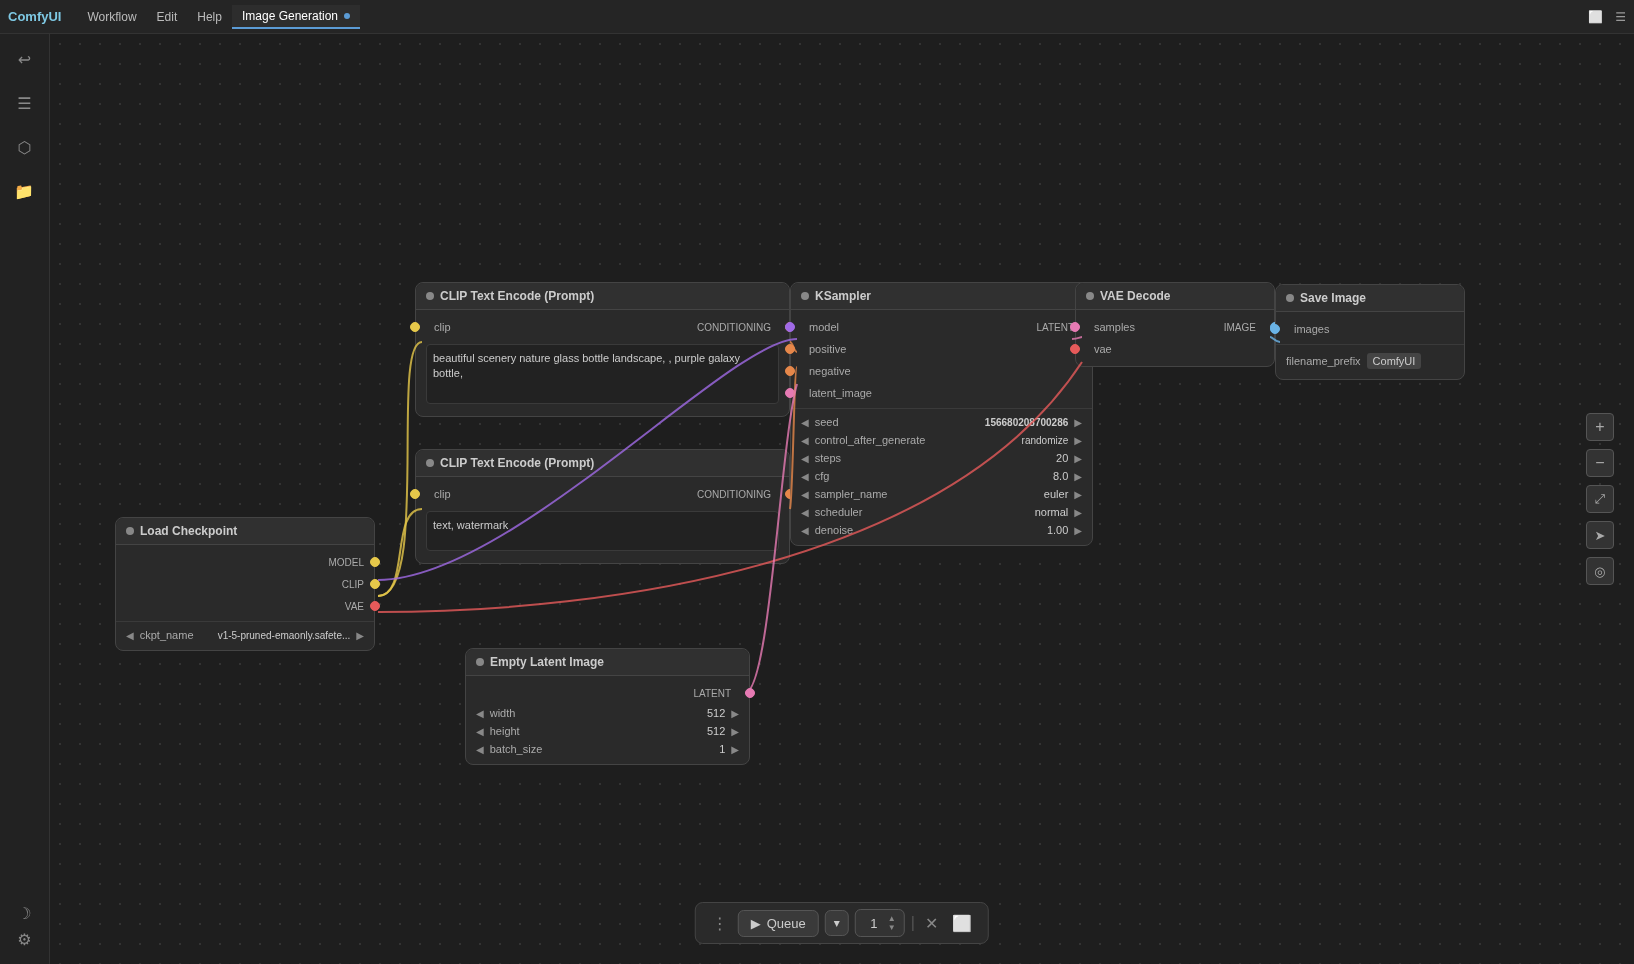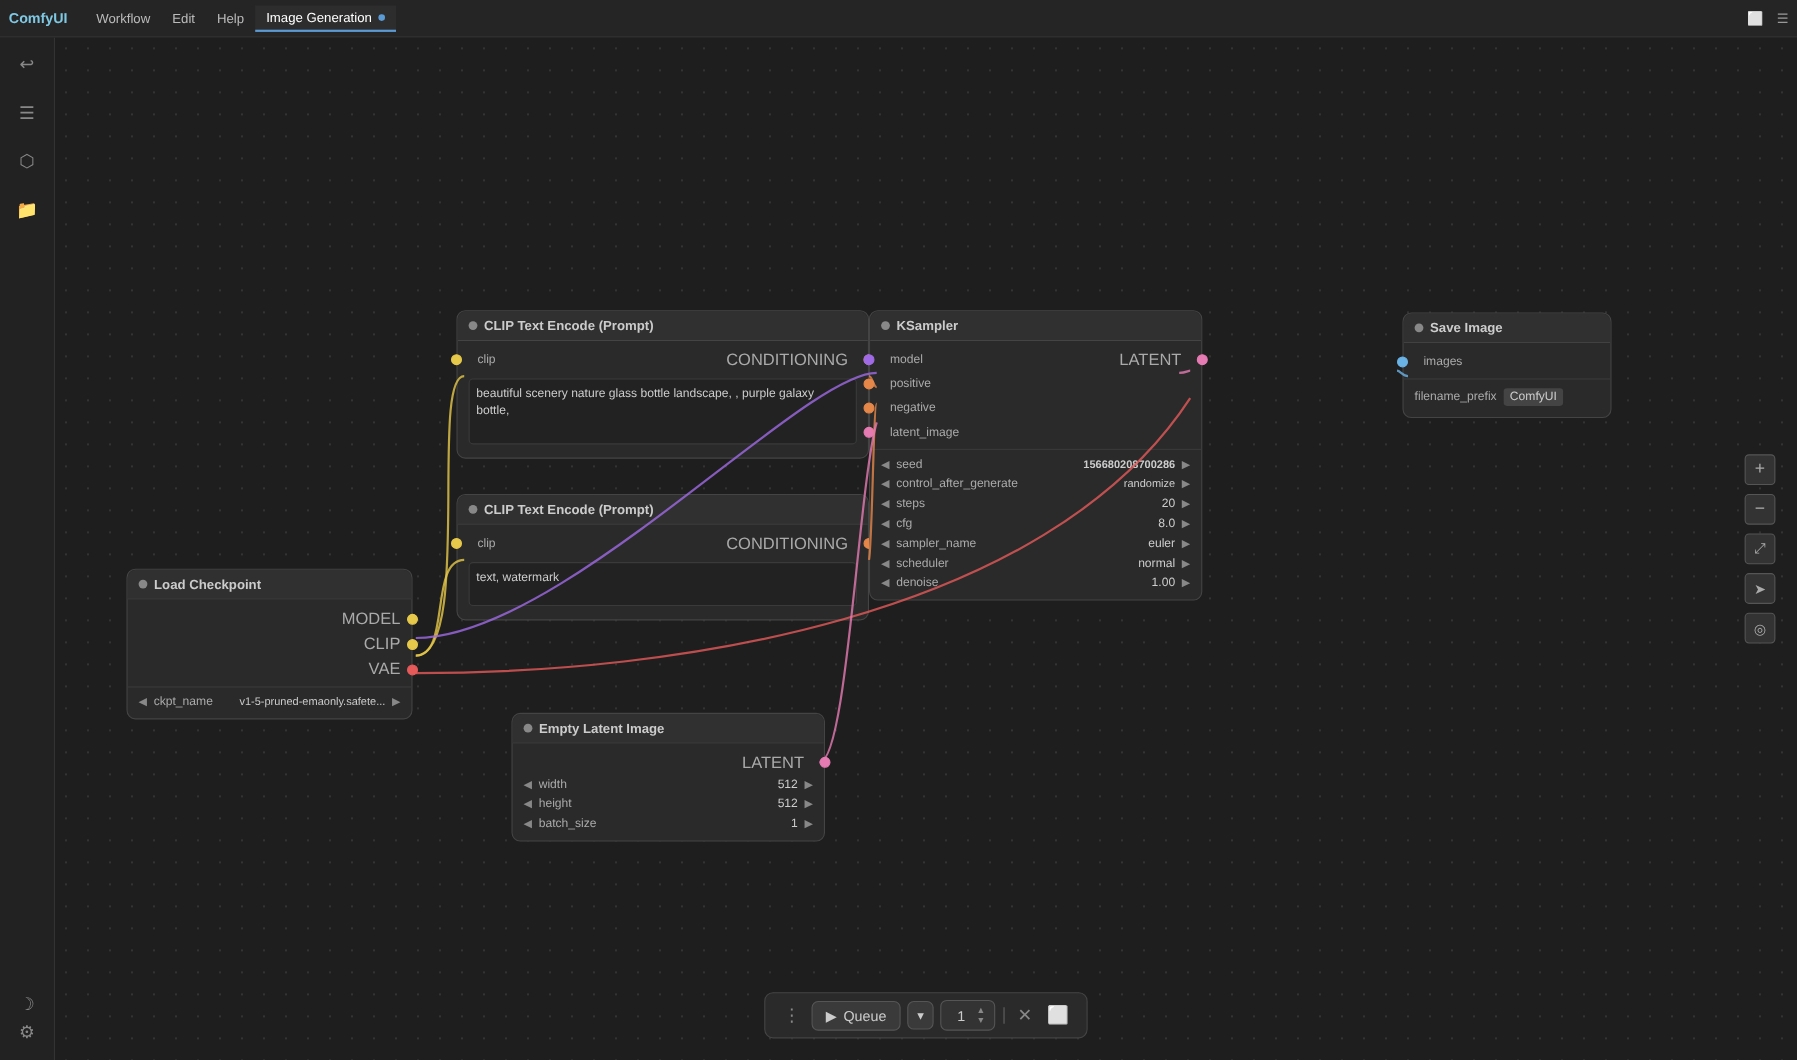--- a/index.html
+++ b/index.html
@@ -149,21 +149,21 @@
     }
     .port.left-port { left: -6px; }
     .port.right-port { right: -6px; }
     .port.yellow { background: #e6c84a; border-color: #e6c84a; }
     .port.orange { background: #e6874a; border-color: #e6874a; }
     .port.pink { background: #e67ab3; border-color: #e67ab3; }
     .port.blue { background: #6ab3e6; border-color: #6ab3e6; }
     .port.purple { background: #a06ae6; border-color: #a06ae6; }
     .port.red { background: #e65a5a; border-color: #e65a5a; }
     .port-label { font-size: 11px; color: #aaa; }
-    .port-label-right { font-size: 15px; color: #aaa; text-align: right; margin-left: 40px; }
+    .port-label-right { font-size: 10px; color: #aaa; text-align: right; margin-left: 40px; }
 
     
     .node-text-area {
       margin: 6px 10px;
       padding: 6px;
       background: #222;
       border-radius: 4px;
       font-size: 11px;
       color: #ccc;
       min-height: 60px;
@@ -510,20 +510,38 @@
       </div>
       <div class="slider-row">
         <span class="slider-arrow">◀</span>
         <span class="slider-label">denoise</span>
         <span class="slider-value-right">1.00</span>
         <span class="slider-arrow">▶</span>
       </div>
     </div>
   </div>
 
+  <div class="node" style="left:1025px; top:248px; width:200px;">
+    <div class="node-header">
+      <div class="node-header-dot"></div>
+      <span class="node-title">VAE Decode</span>
+    </div>
+    <div class="node-body">
+      <div class="port-row" style="position:relative; padding:3px 10px;">
+        <div class="port pink left-port"></div>
+        <span class="port-label" style="margin-left:8px;">samples</span>
+        <span class="port-label-right" style="position:absolute; right:18px;">IMAGE</span>
+        <div class="port blue right-port"></div>
+      </div>
+      <div class="port-row" style="position:relative; padding:3px 10px;">
+        <div class="port red left-port"></div>
+        <span class="port-label" style="margin-left:8px;">vae</span>
+      </div>
+    </div>
+  </div>
 
   <div class="node save-image-node" style="left:1225px; top:250px; width:190px;">
     <div class="node-header">
       <div class="node-header-dot"></div>
       <span class="node-title">Save Image</span>
     </div>
     <div class="node-body">
       <div class="port-row" style="position:relative; padding:3px 10px;">
         <div class="port blue left-port"></div>
         <span class="port-label" style="margin-left:8px;">images</span>

